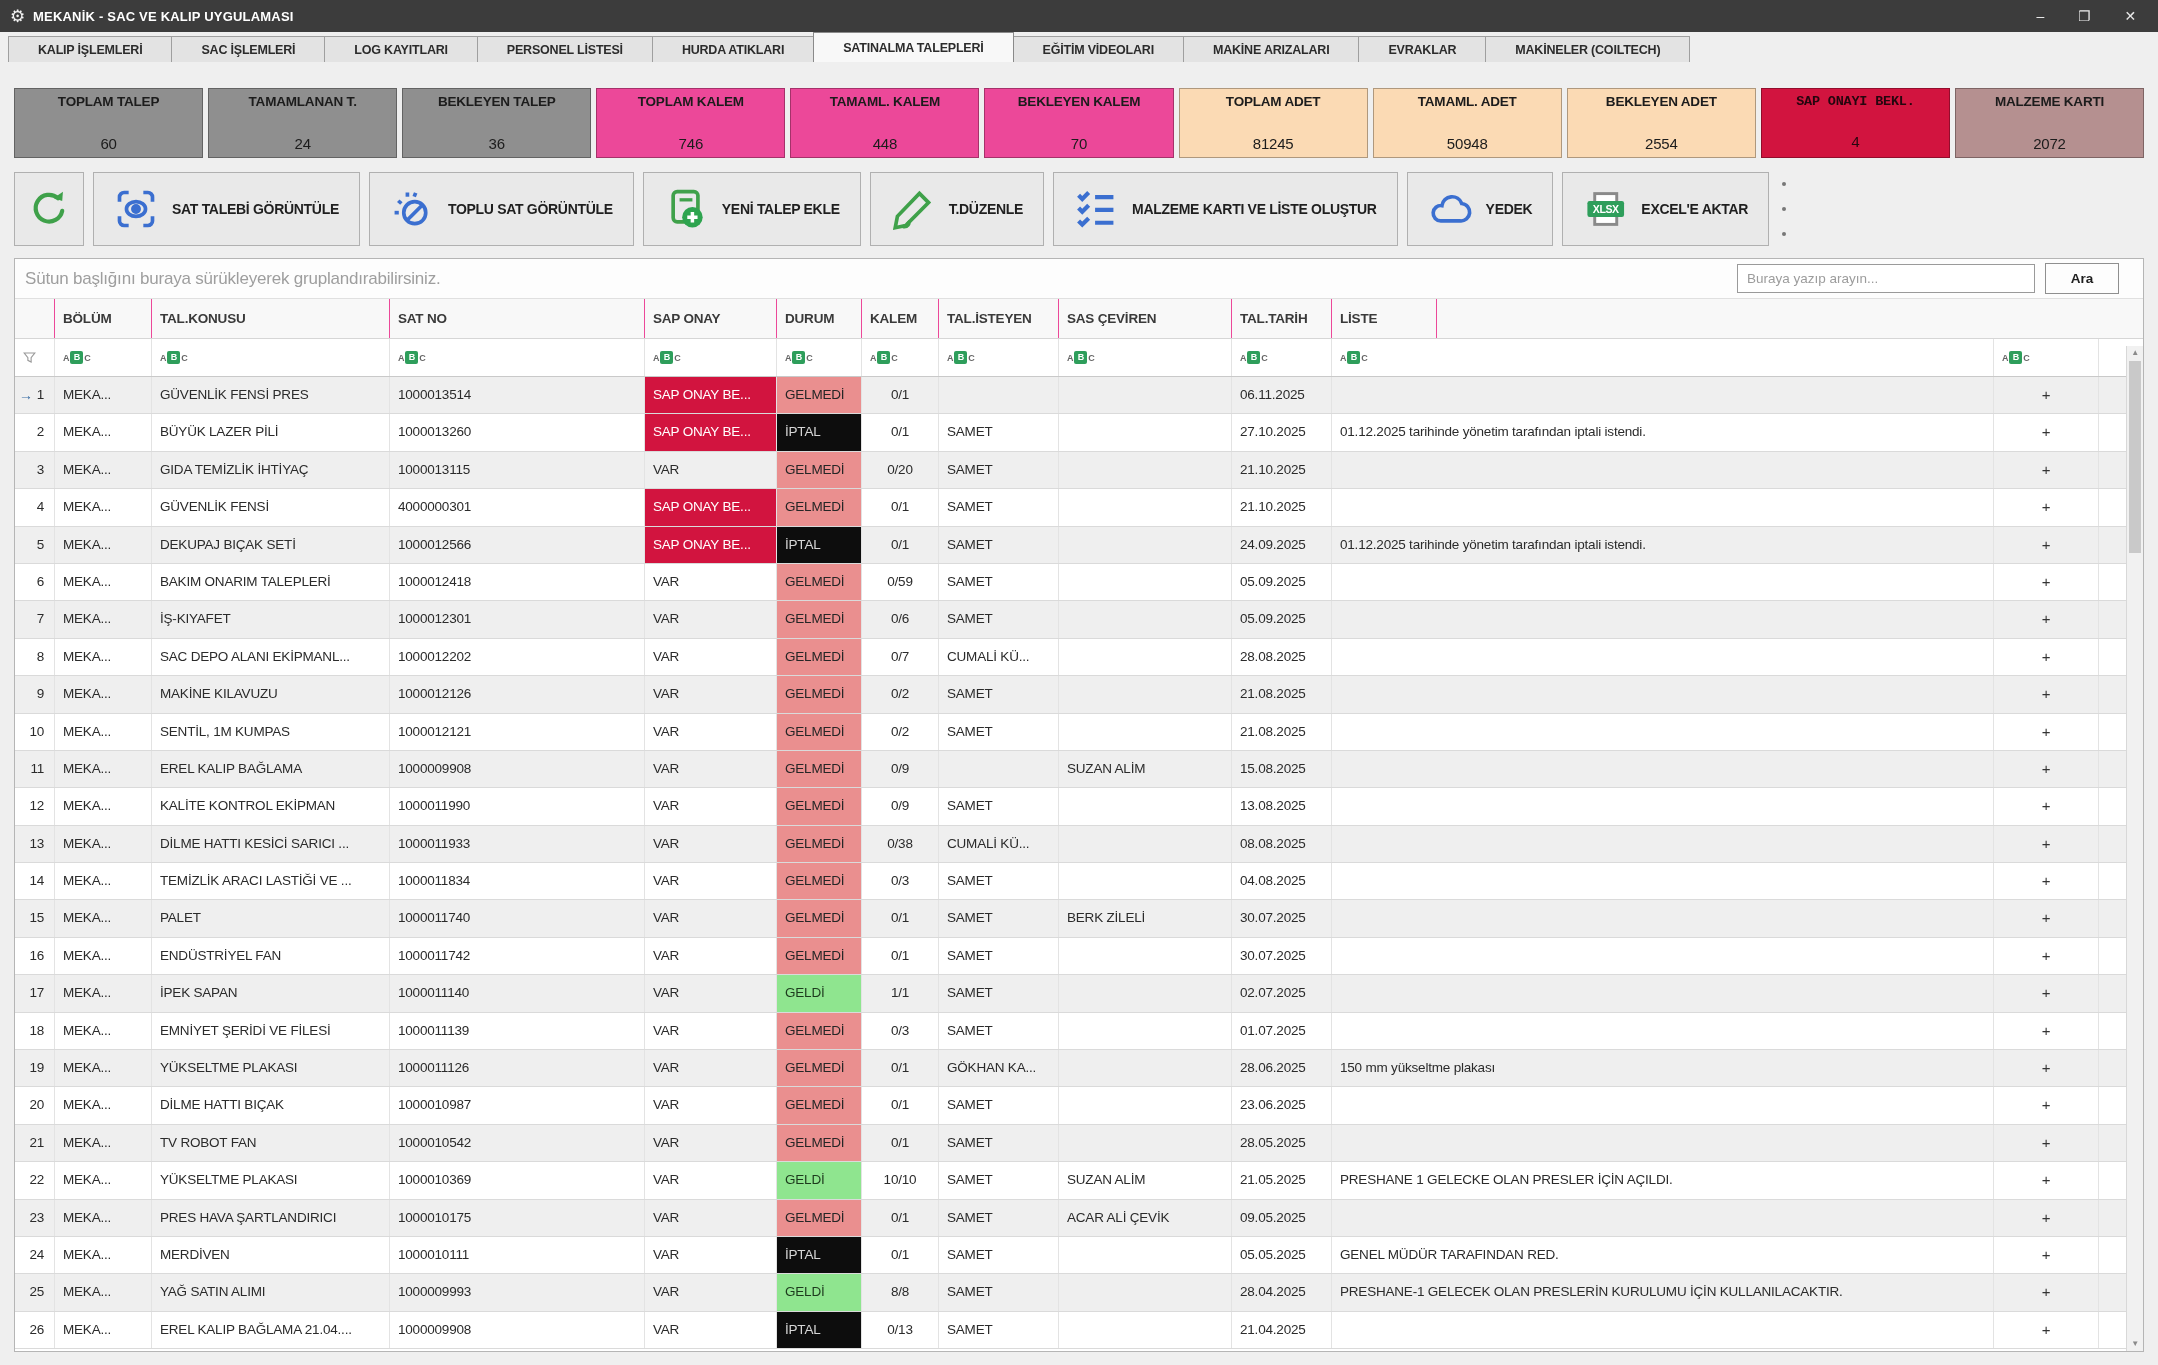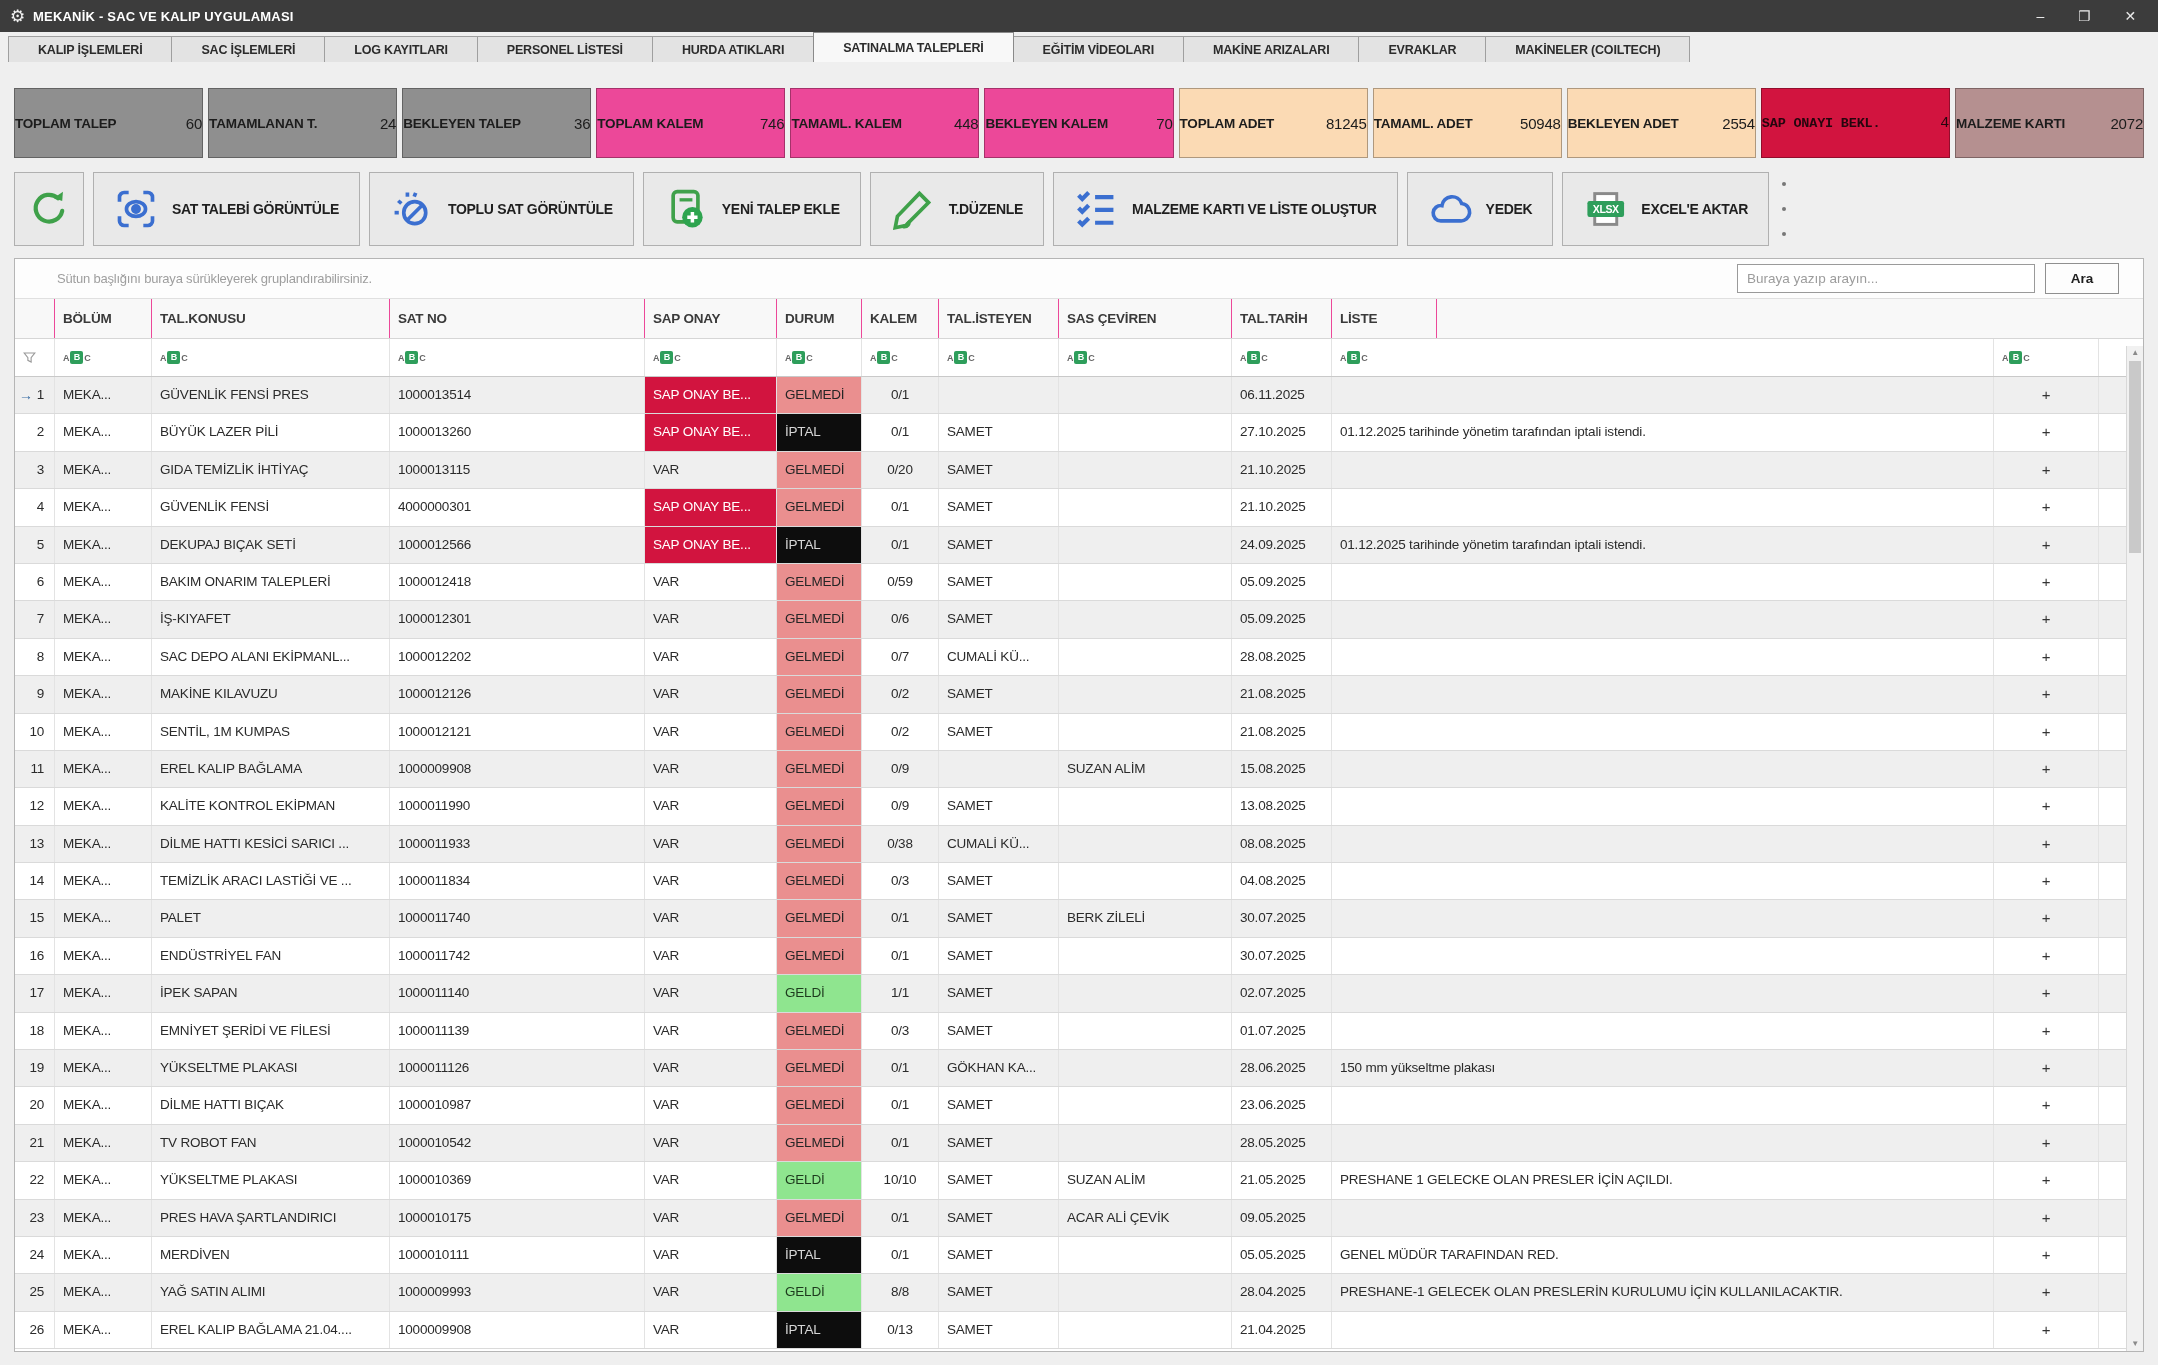--- a/index.html
+++ b/index.html
@@ -28,21 +28,21 @@
     height:26px; display:flex; align-items:center; padding:0 29px;
     font-size:12.5px; font-weight:600; color:#2c2c2c; margin-right:-1px;
     position:relative; cursor:pointer; white-space:nowrap;
   }
   .tab.active { background:#f8f8f8; height:30px; z-index:2; border-color:#8a8a8a; }
 
   
   .cards { display:flex; gap:5px; margin:26px 14px 0 14px; height:70px; }
   .card {
     flex:1; border:1px solid rgba(0,0,0,.30);
-    display:flex; align-items:center; justify-content:space-between; gap:26px;
+    display:flex; flex-direction:column; align-items:center; justify-content:center; gap:26px;
   }
   .card-label { font-size:13.5px; font-weight:600; color:#1c1c1c; white-space:nowrap; }
   .card-value { font-size:15px; color:#1c1c1c; }
   .c-dark  { background:#8f8f8f; }
   .c-light { background:#ec4899; }
   .c-peach { background:#fbdab4; }
   .c-red   { background:#d2143f;font-family:Liberation Mono, monospace; }
   .c-red .card-label,.c-red .card-value { color:#25060e; }
   .c-mauve { background:#b59090; }
 
@@ -63,21 +63,21 @@
 
   
   .grid {
     position:relative; margin:12px 14px 0 14px; width:2130px; height:1094px;
     background:#fff; border:1px solid #b5b5b5; overflow:hidden;
   }
   .grouprow {
     height:40px; background:#fdfdfd; display:flex; align-items:center;
     padding:0 10px; border-bottom:1px solid #e0e0e0;
   }
-  .grouphint { font-size:13px; color:#9e9e9e;margin-left:32px; }
+  .grouphint { font-size:17px; color:#9e9e9e; }
   .searchwrap { margin-left:auto; display:flex; gap:10px; align-items:center; padding-right:14px; }
   .search {
     width:298px; height:29px; border:1px solid #9a9a9a; padding:0 9px;
     font-family:inherit; font-size:13.5px; color:#333; background:#fff;
   }
   .search::placeholder { color:#9c9c9c; }
   .arabtn {
     width:74px; height:31px; background:#fdfdfd; border:1px solid #8f8f8f;
     font-family:inherit; font-size:13.5px; font-weight:600; color:#1f1f1f; cursor:pointer;
   }

